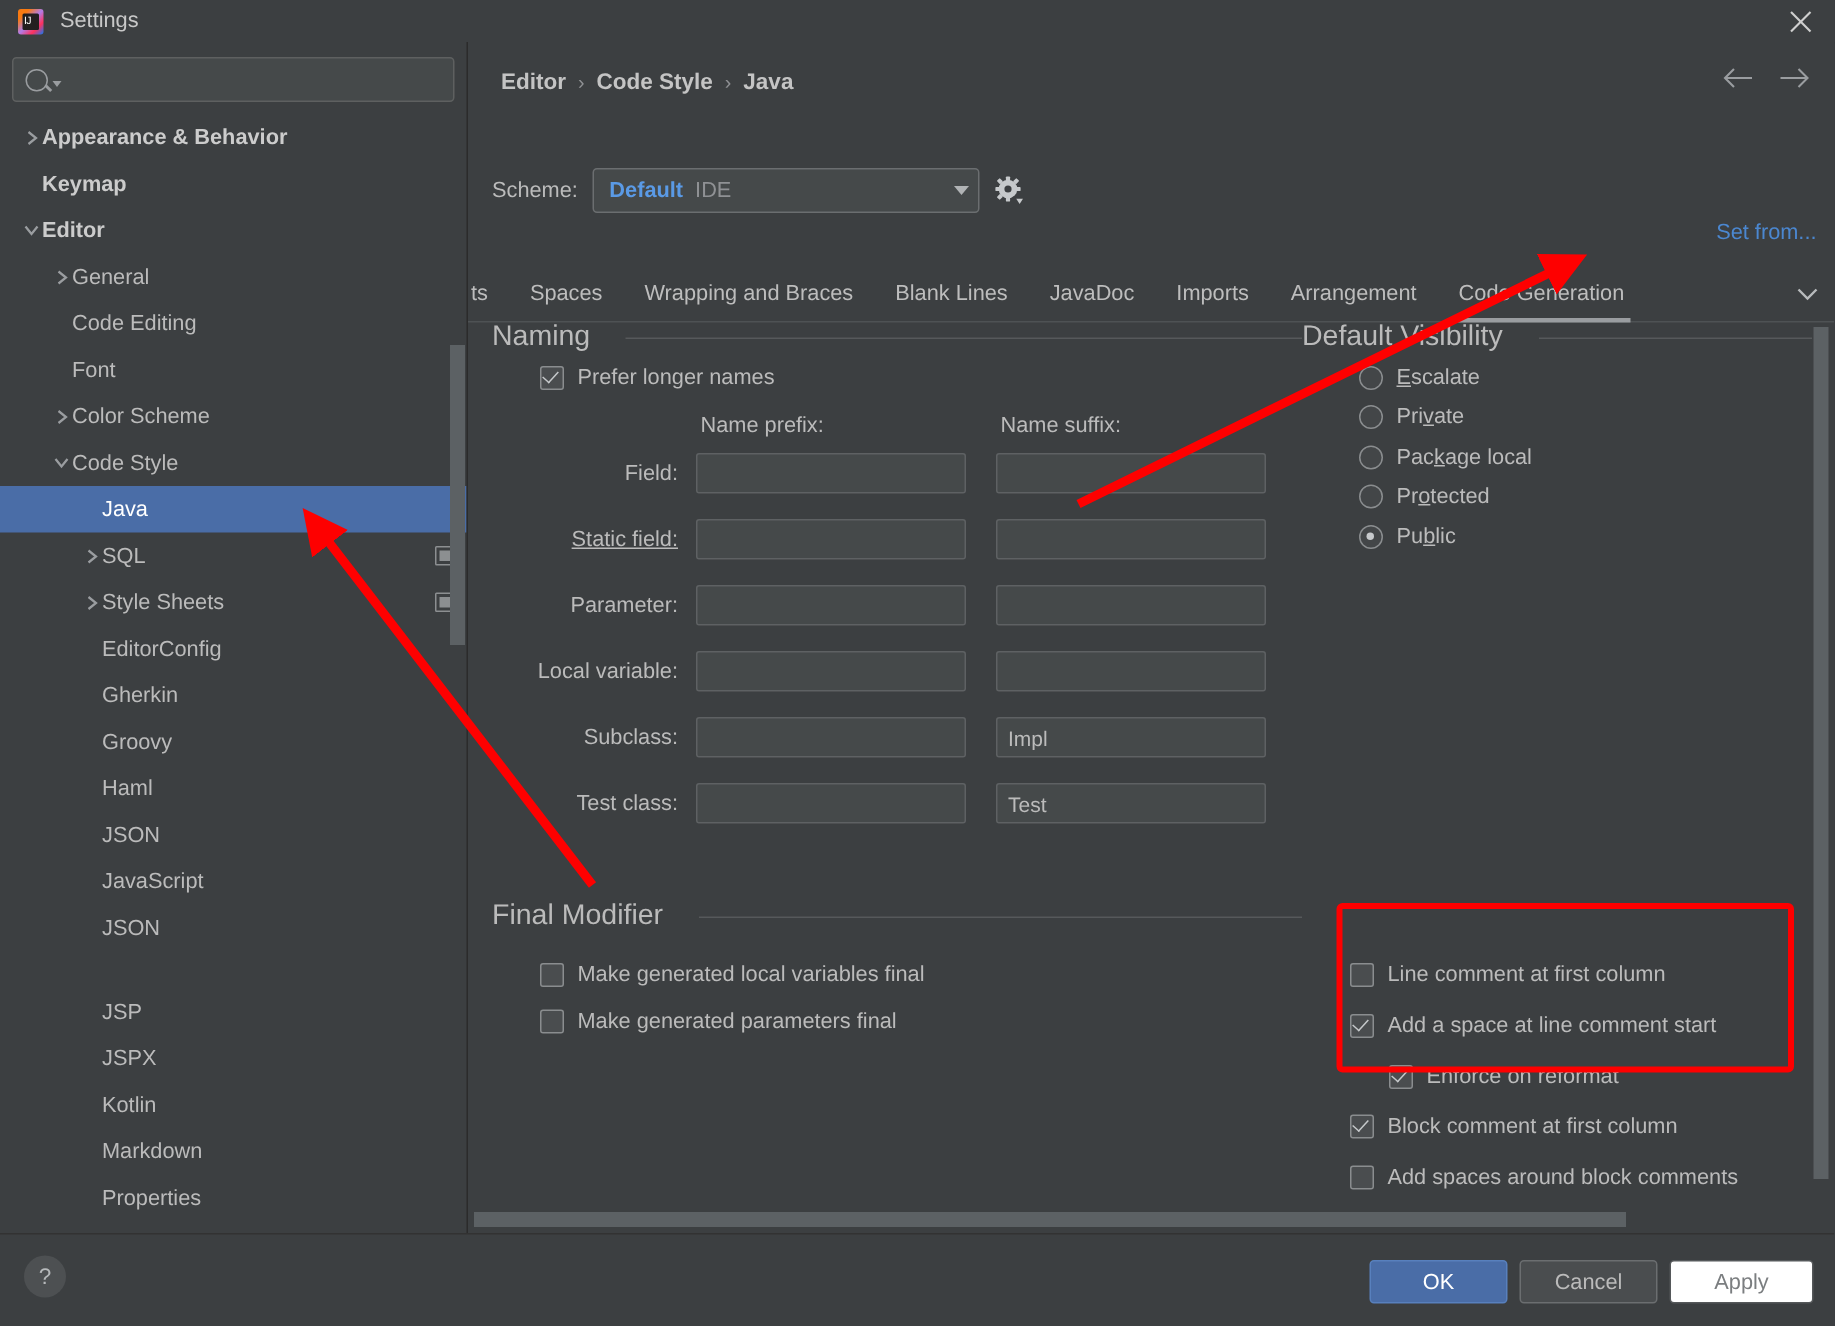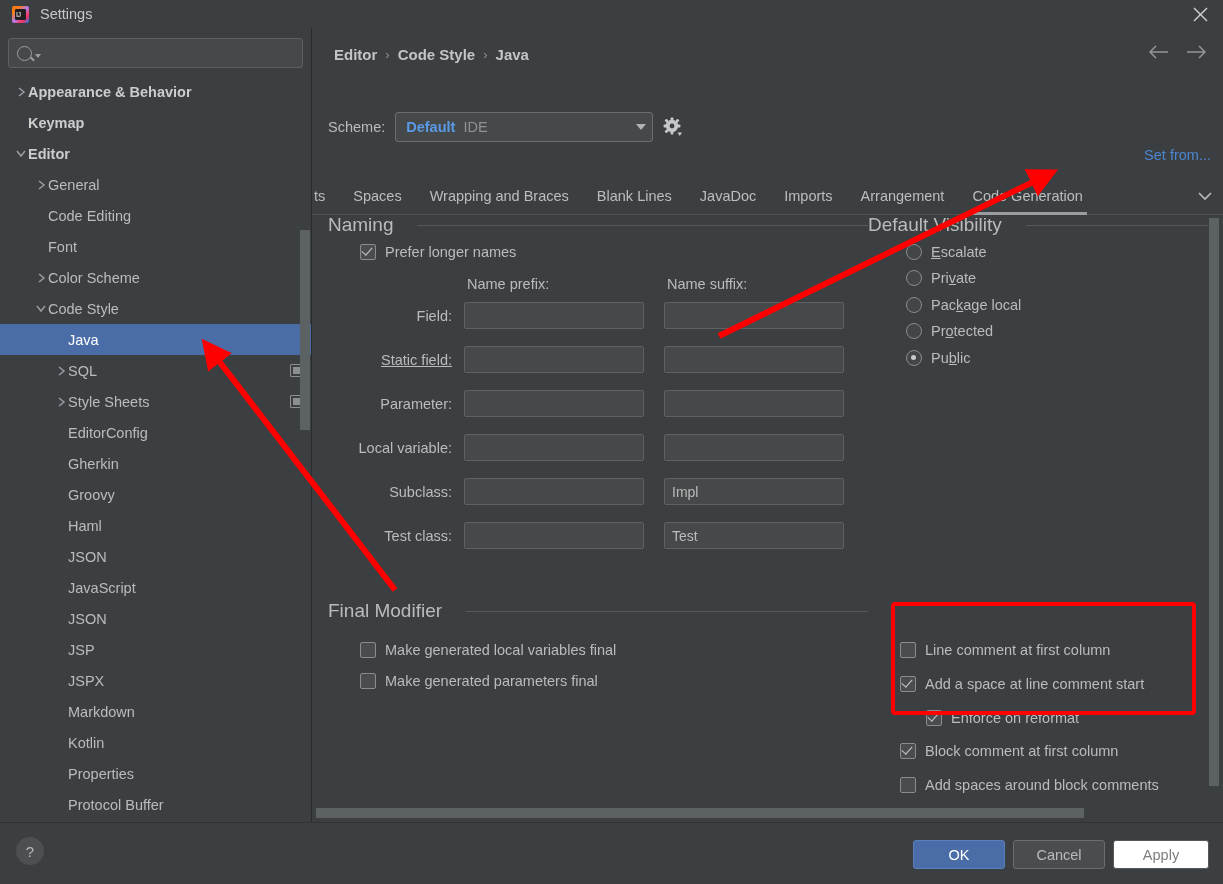--- a/index.html
+++ b/index.html
@@ -391,35 +391,35 @@
           <span class="lbl">JSON</span>
         </div>
         <div class="tree-row" style="padding-left: 54px;">
           <span class="arrow"></span>
           <span class="lbl">JavaScript</span>
         </div>
         <div class="tree-row" style="padding-left: 54px;">
           <span class="arrow"></span>
           <span class="lbl">JSON</span>
         </div>
-        <div class="tree-row" style="padding-left: 54px;">
+        <div class="tree-row" style="padding-left: 54px; margin-top: 25px;">
           <span class="arrow"></span>
           <span class="lbl">JSP</span>
         </div>
         <div class="tree-row" style="padding-left: 54px;">
           <span class="arrow"></span>
           <span class="lbl">JSPX</span>
         </div>
         <div class="tree-row" style="padding-left: 54px;">
           <span class="arrow"></span>
+          <span class="lbl">Kotlin</span>
+        </div>
+        <div class="tree-row" style="padding-left: 54px;">
+          <span class="arrow"></span>
           <span class="lbl">Markdown</span>
-        </div>
-        <div class="tree-row" style="padding-left: 54px;">
-          <span class="arrow"></span>
-          <span class="lbl">Kotlin</span>
         </div>
         <div class="tree-row" style="padding-left: 54px;">
           <span class="arrow"></span>
           <span class="lbl">Properties</span>
         </div>
         <div class="tree-row" style="padding-left: 54px; justify-content: flex-end;">
           <span class="arrow"></span>
           <span class="lbl">Protocol Buffer</span>
         </div>
       </div>

